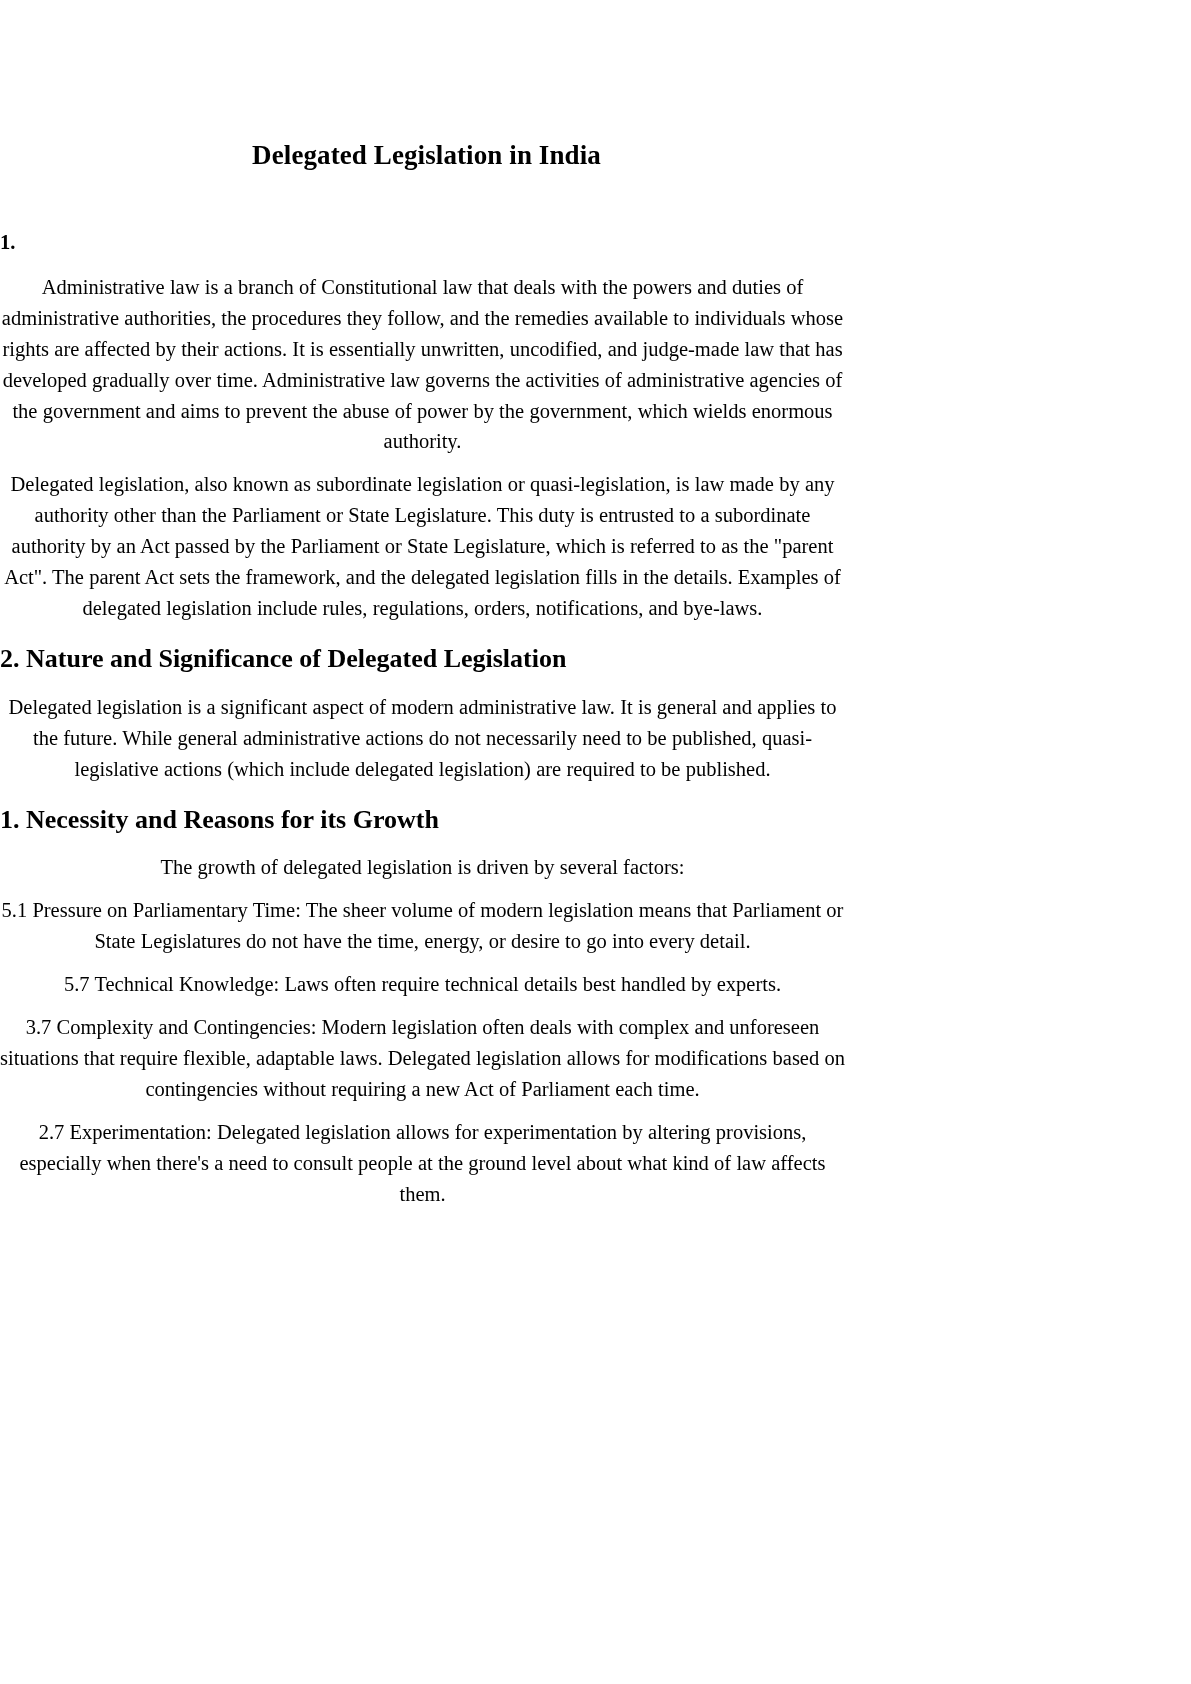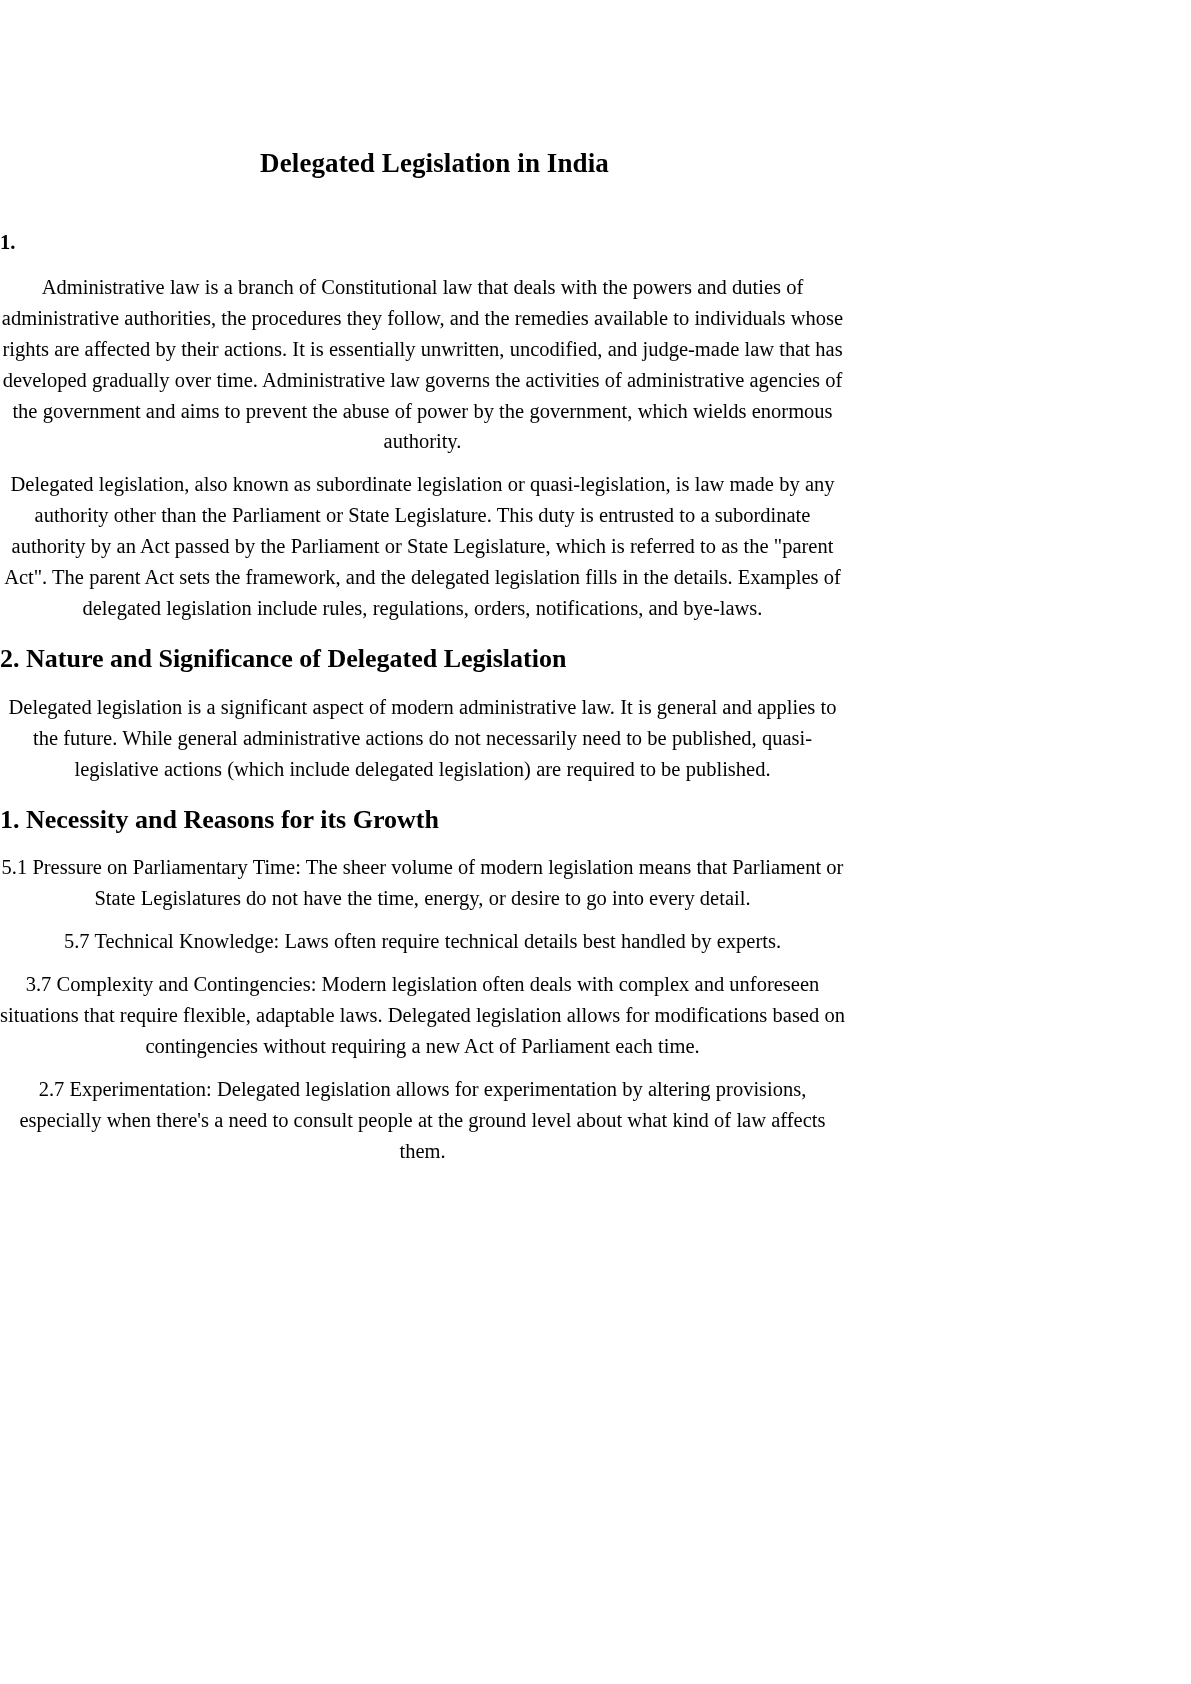--- a/index.html
+++ b/index.html
@@ -17,21 +17,21 @@
     width: 1191px;
     height: 1684px;
     background: #ffffff;
     overflow: hidden;
     box-sizing: border-box;
   }
   .doc-title {
     font-size: 27px;
     font-weight: bold;
     text-align: center;
-    margin: 12px;
+    margin: 4px;
     padding: 0;
     line-height: 1.25;
     position: absolute;
     top: 135px;
     left: 0;
     width: 845px;
     letter-spacing: 0.1px;
   }
   .body-flow {
     position: absolute;
@@ -81,19 +81,20 @@
     <h2 class="heading-list">
       <span class="marker">1.</span>
     </h2>
     <p class="para">Administrative law is a branch of Constitutional law that deals with the powers and duties of administrative authorities, the procedures they follow, and the remedies available to individuals whose rights are affected by their actions. It is essentially unwritten, uncodified, and judge-made law that has developed gradually over time. Administrative law governs the activities of administrative agencies of the government and aims to prevent the abuse of power by the government, which wields enormous authority.</p>
     <p class="para">Delegated legislation, also known as subordinate legislation or quasi-legislation, is law made by any authority other than the Parliament or State Legislature. This duty is entrusted to a subordinate authority by an Act passed by the Parliament or State Legislature, which is referred to as the "parent Act". The parent Act sets the framework, and the delegated legislation fills in the details. Examples of delegated legislation include rules, regulations, orders, notifications, and bye-laws.</p>
 
     <h2 class="heading-plain">2. Nature and Significance of Delegated Legislation</h2>
     <p class="para">Delegated legislation is a significant aspect of modern administrative law. It is general and applies to the future. While general administrative actions do not necessarily need to be published, quasi-legislative actions (which include delegated legislation) are required to be published.</p>
 
     <h2 class="heading-plain">1. Necessity and Reasons for its Growth</h2>
+    <p class="para">The growth of delegated legislation is driven by several factors:</p>
     <p class="para">5.1 Pressure on Parliamentary Time: The sheer volume of modern legislation means that Parliament or State Legislatures do not have the time, energy, or desire to go into every detail.</p>
     <p class="para">5.7 Technical Knowledge: Laws often require technical details best handled by experts.</p>
     <p class="para">3.7 Complexity and Contingencies: Modern legislation often deals with complex and unforeseen situations that require flexible, adaptable laws. Delegated legislation allows for modifications based on contingencies without requiring a new Act of Parliament each time.</p>
     <p class="para">2.7 Experimentation: Delegated legislation allows for experimentation by altering provisions, especially when there's a need to consult people at the ground level about what kind of law affects them.</p>
 
   </div>
 </div>
 
 </body></html>

